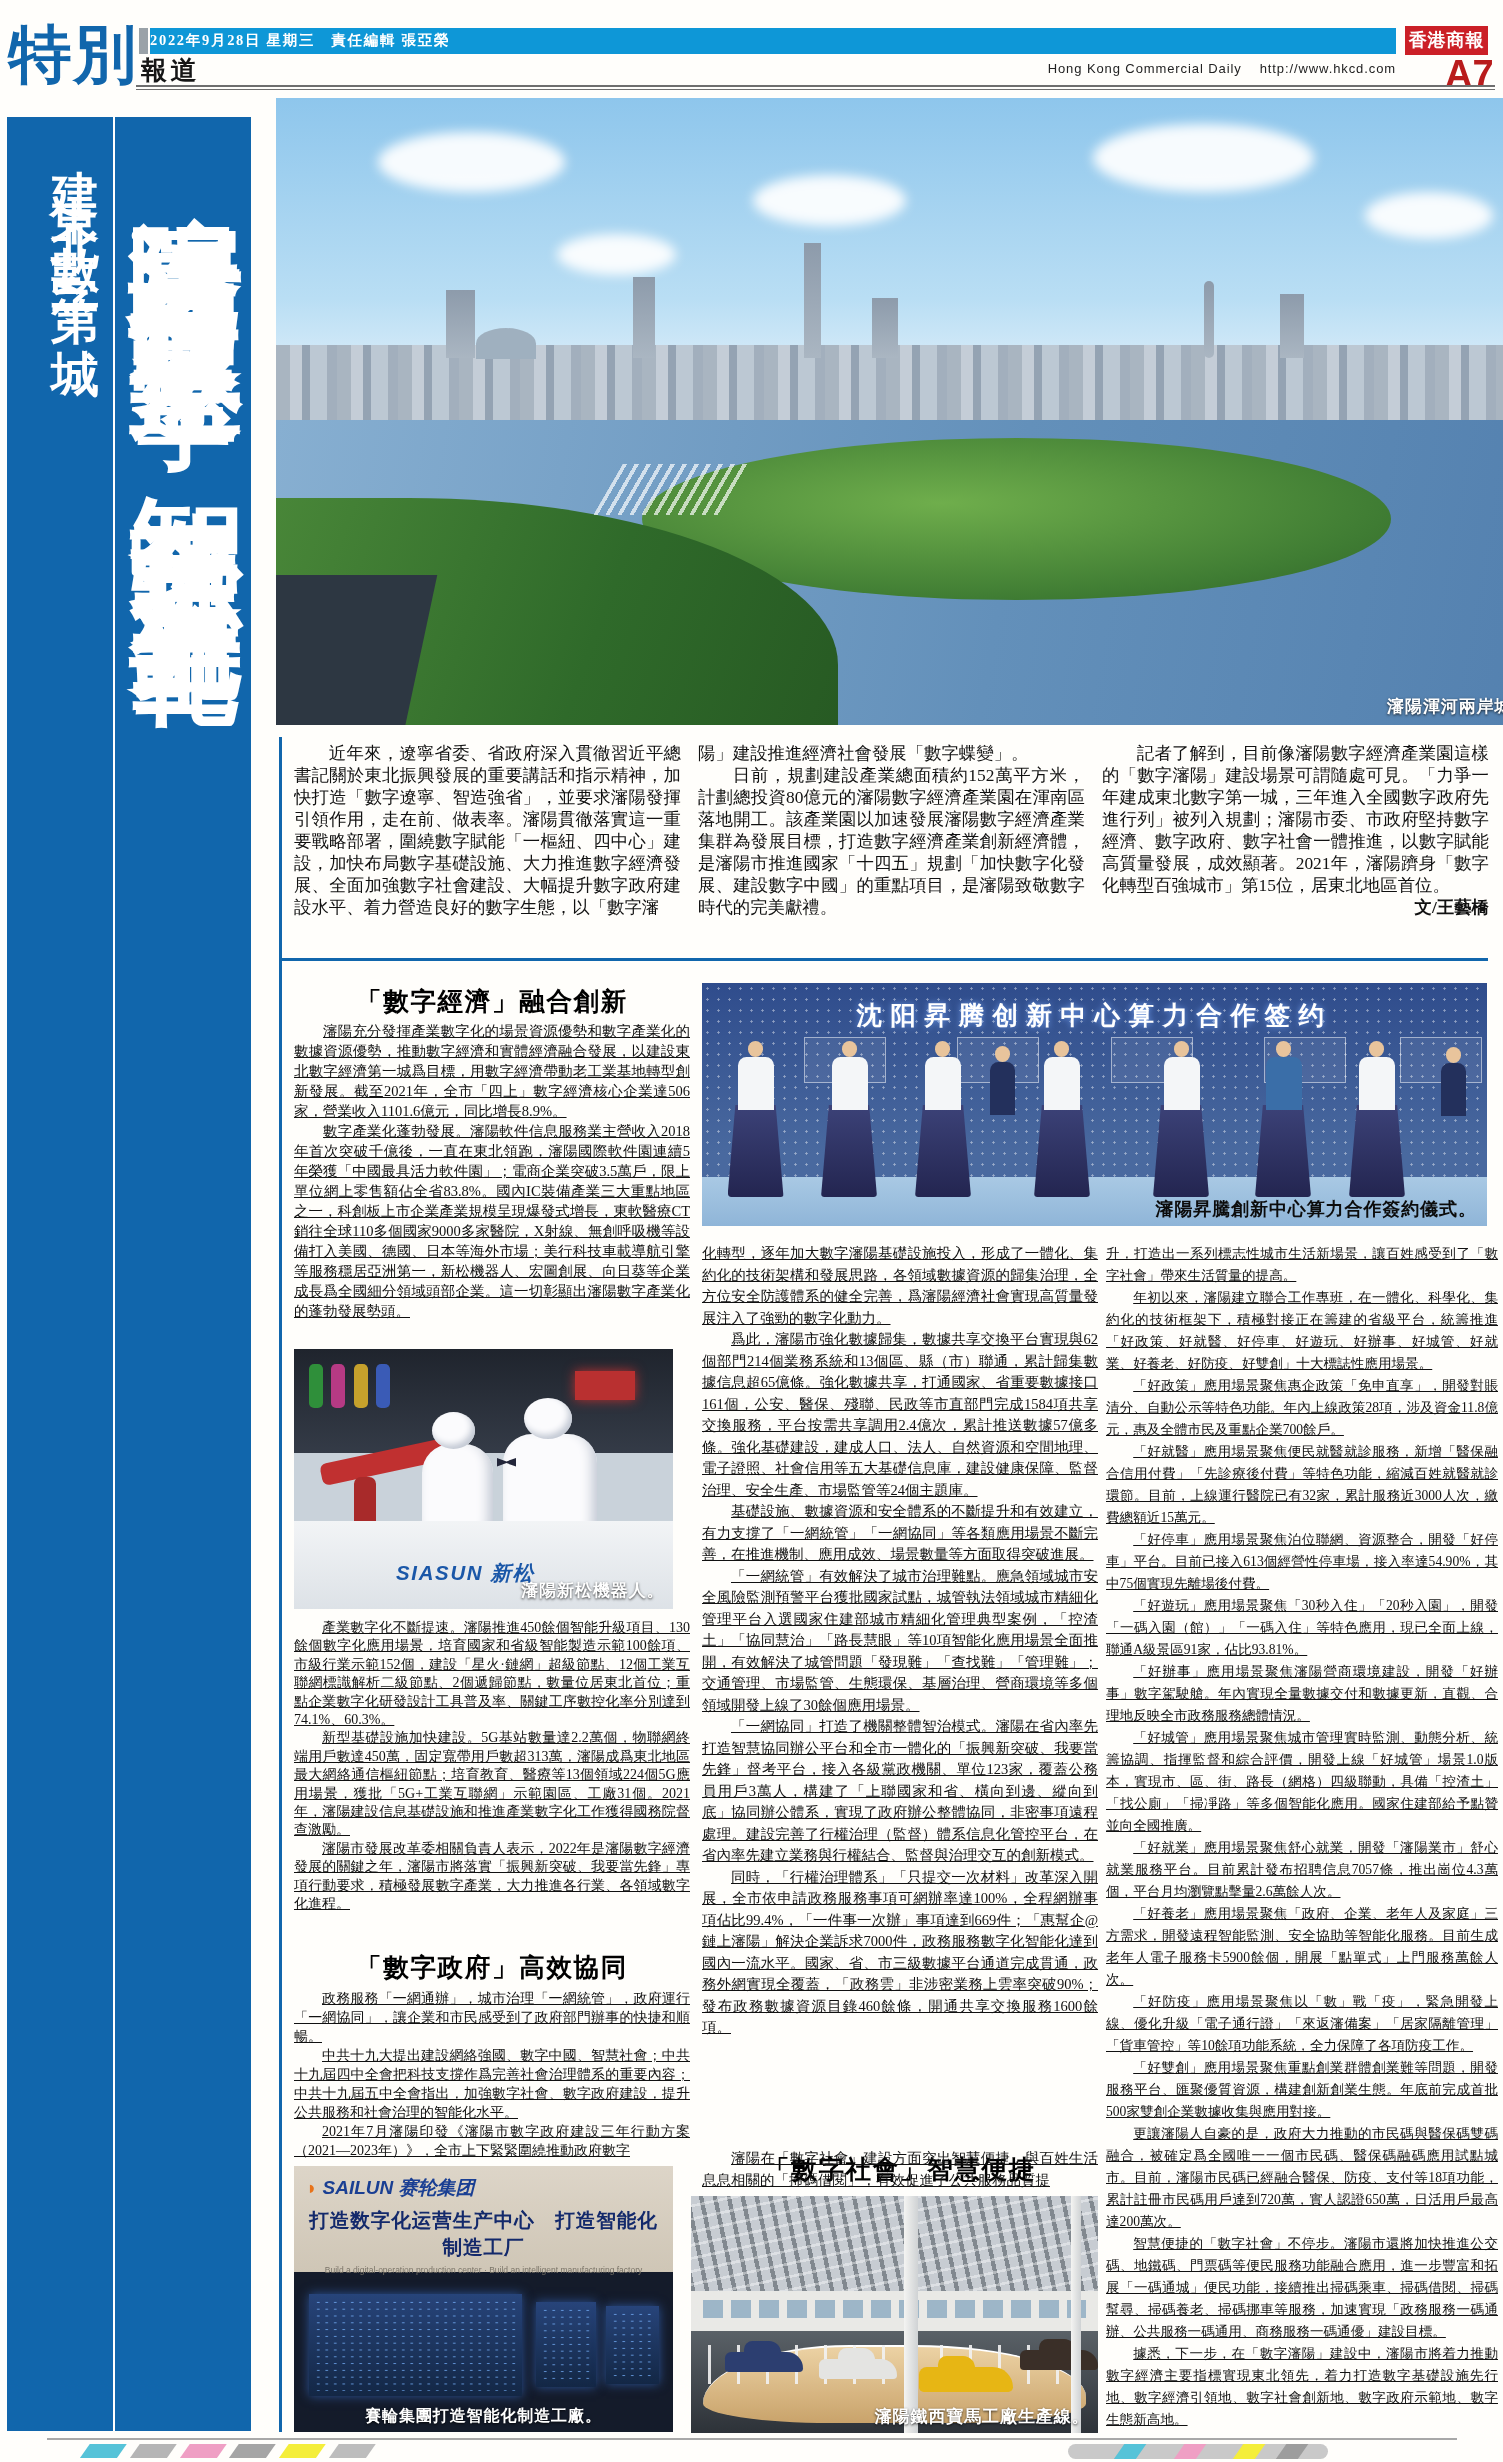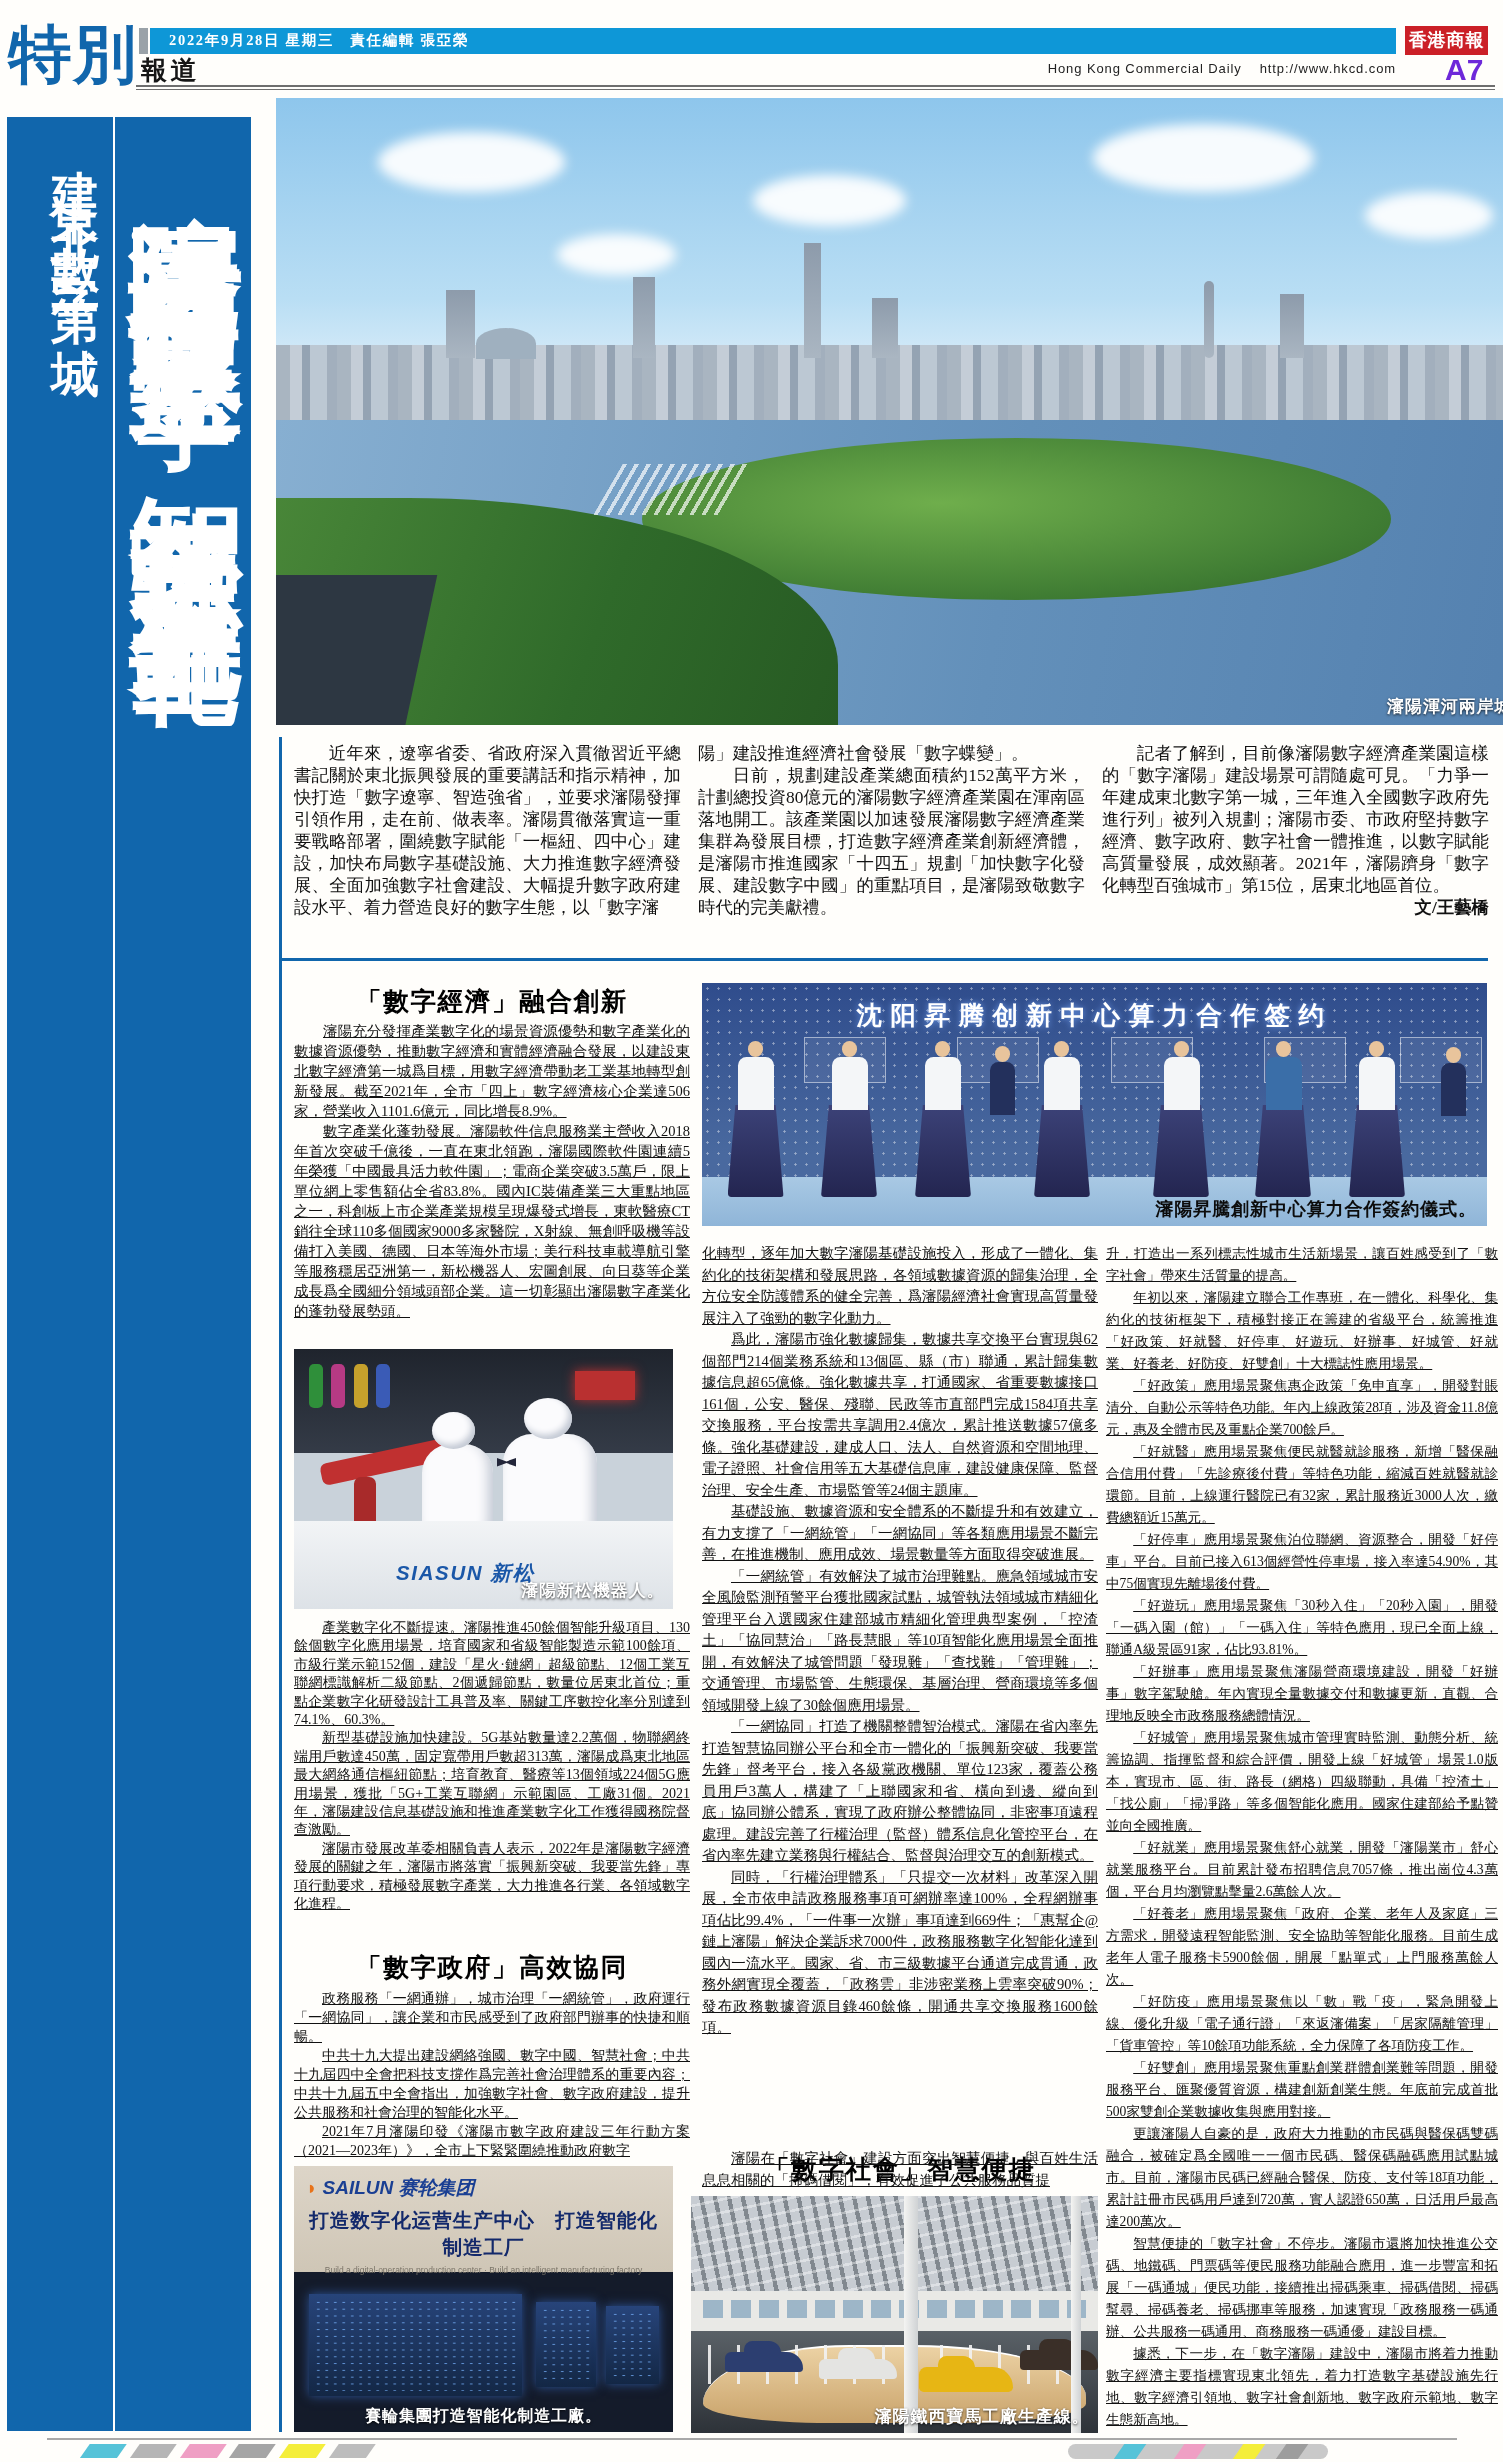--- a/index.html
+++ b/index.html
@@ -11,27 +11,27 @@
   }
   .abs { position:absolute; }
   .v { writing-mode:vertical-rl; }
   p { text-align:justify; text-indent:2em; }
   p.noindent { text-indent:0; }
 
   
   #kicker-big { left:8.5px; top:12px; font-size:63px; font-weight:700; color:#1166ac; letter-spacing:1.7px; font-family:"Liberation Serif",serif; }
   #kicker-sub { left:141px; top:53px; font-size:26px; font-weight:700; color:#161616; letter-spacing:3.4px; }
   #date-bar { left:150px; top:28px; width:1246px; height:25.5px; background:#0e97d7; color:#fff;
-              font-size:14.5px; line-height:25.5px; padding-left:19px; letter-spacing:1.7px; font-weight:600;}
+              font-size:14.5px; line-height:25.5px; letter-spacing:1.7px; font-weight:600;}
   #bar-notch { left:139px; top:28px; width:8.5px; height:25.5px; background:#9aa2a8; }
   #brand-box { left:1405px; top:26px; width:83px; height:29px; background:#cb2027; color:#fff;
                font-size:18px; font-weight:700; text-align:center; line-height:29px; letter-spacing:0.9px;}
   #mast-en { left:953px; top:61px; width:443px; text-align:right; font-size:13px; color:#222;
              font-family:"Liberation Sans",sans-serif; letter-spacing:0.9px;}
-  #page-no { left:1445px; top:53px; font-size:30px; font-weight:700; color:#6d28d9; font-family:"Liberation Sans",sans-serif; }
+  #page-no { left:1445px; top:53px; font-size:38px; font-weight:700; color:#b91c1c; font-family:"Liberation Sans",sans-serif; }
   #head-rule { left:136px; top:85px; width:1359px; height:5.1px;
                border-top:2.6px solid #6e6e6e; border-bottom:0.9px solid #6e6e6e; }
 
   
   #blue-box { left:6.8px; top:117px; width:244px; height:2314px; background:#1166ac; }
   #blue-divider { left:106px; top:0; width:2.6px; height:100%; background:#fff; position:absolute; }
   #side-kicker { position:absolute; left:15.3px; top:15.3px; height:630px; width:85px;
                  color:#fff; font-size:48px; font-weight:700; letter-spacing:25.5px; }
   #side-headline { position:absolute; left:114px; top:5.1px; height:2298px; width:129px;
                    color:#fff; font-size:114px; line-height:128px; font-weight:700; letter-spacing:15.3px; }

